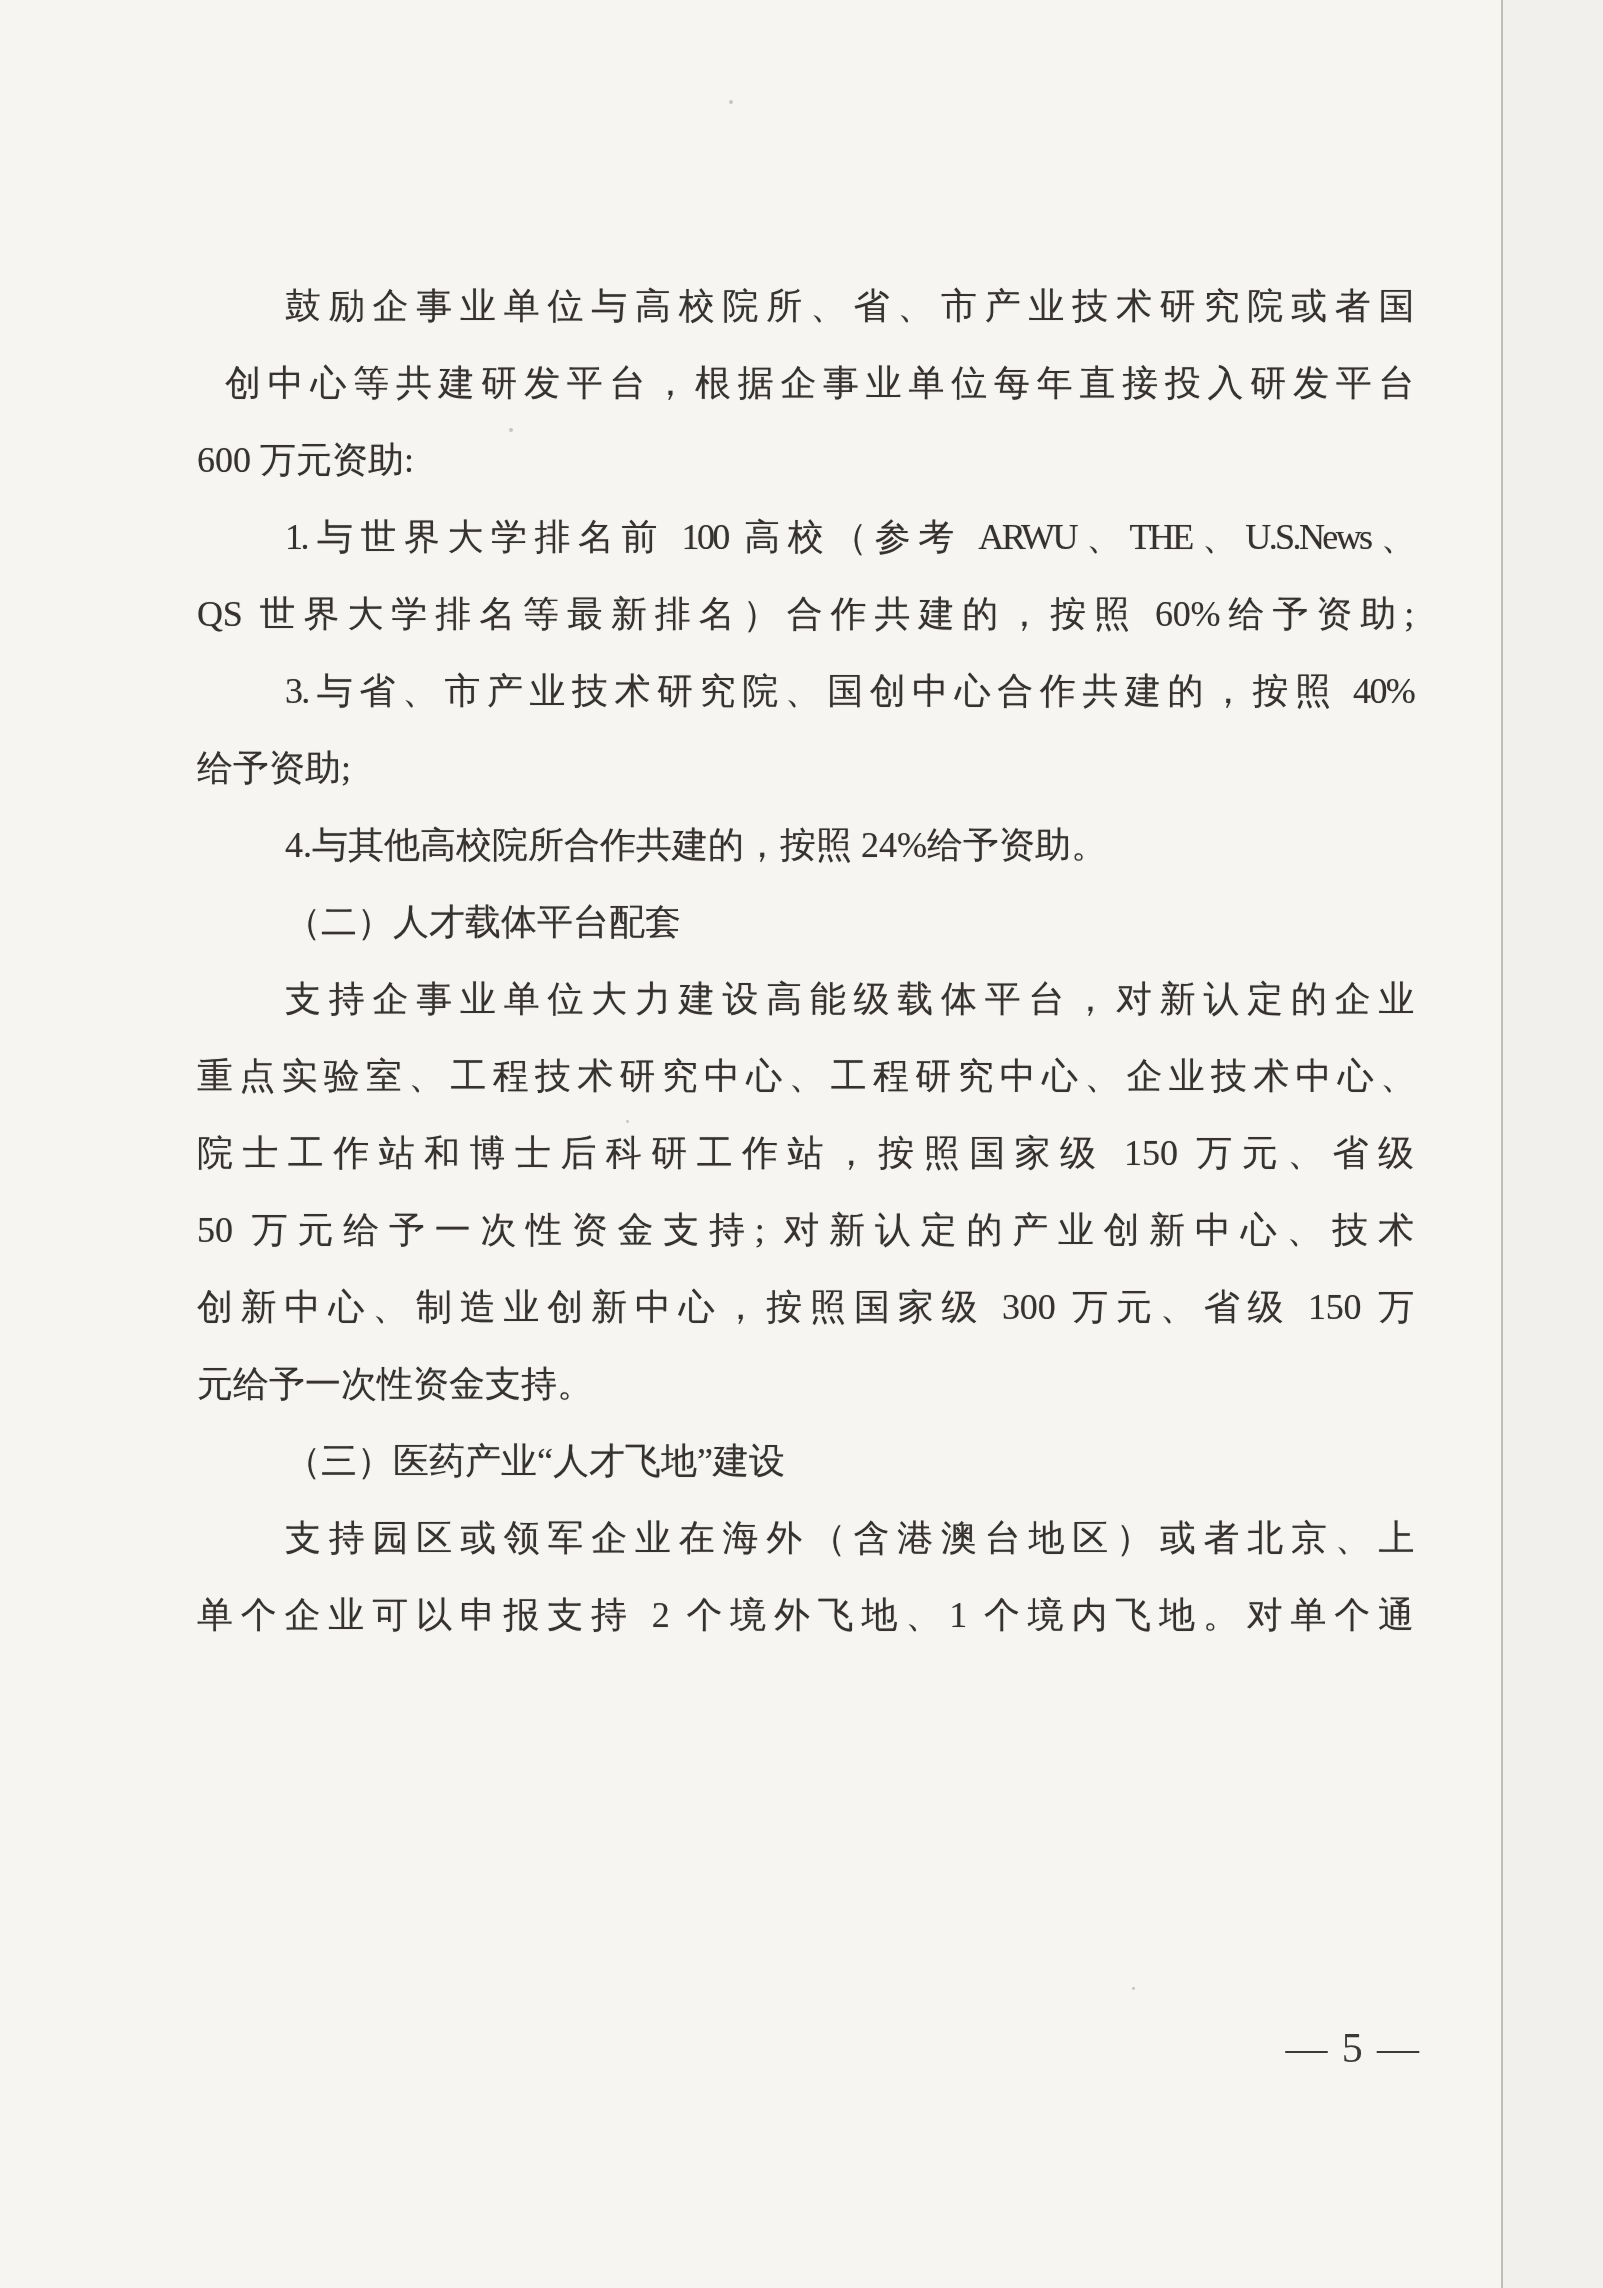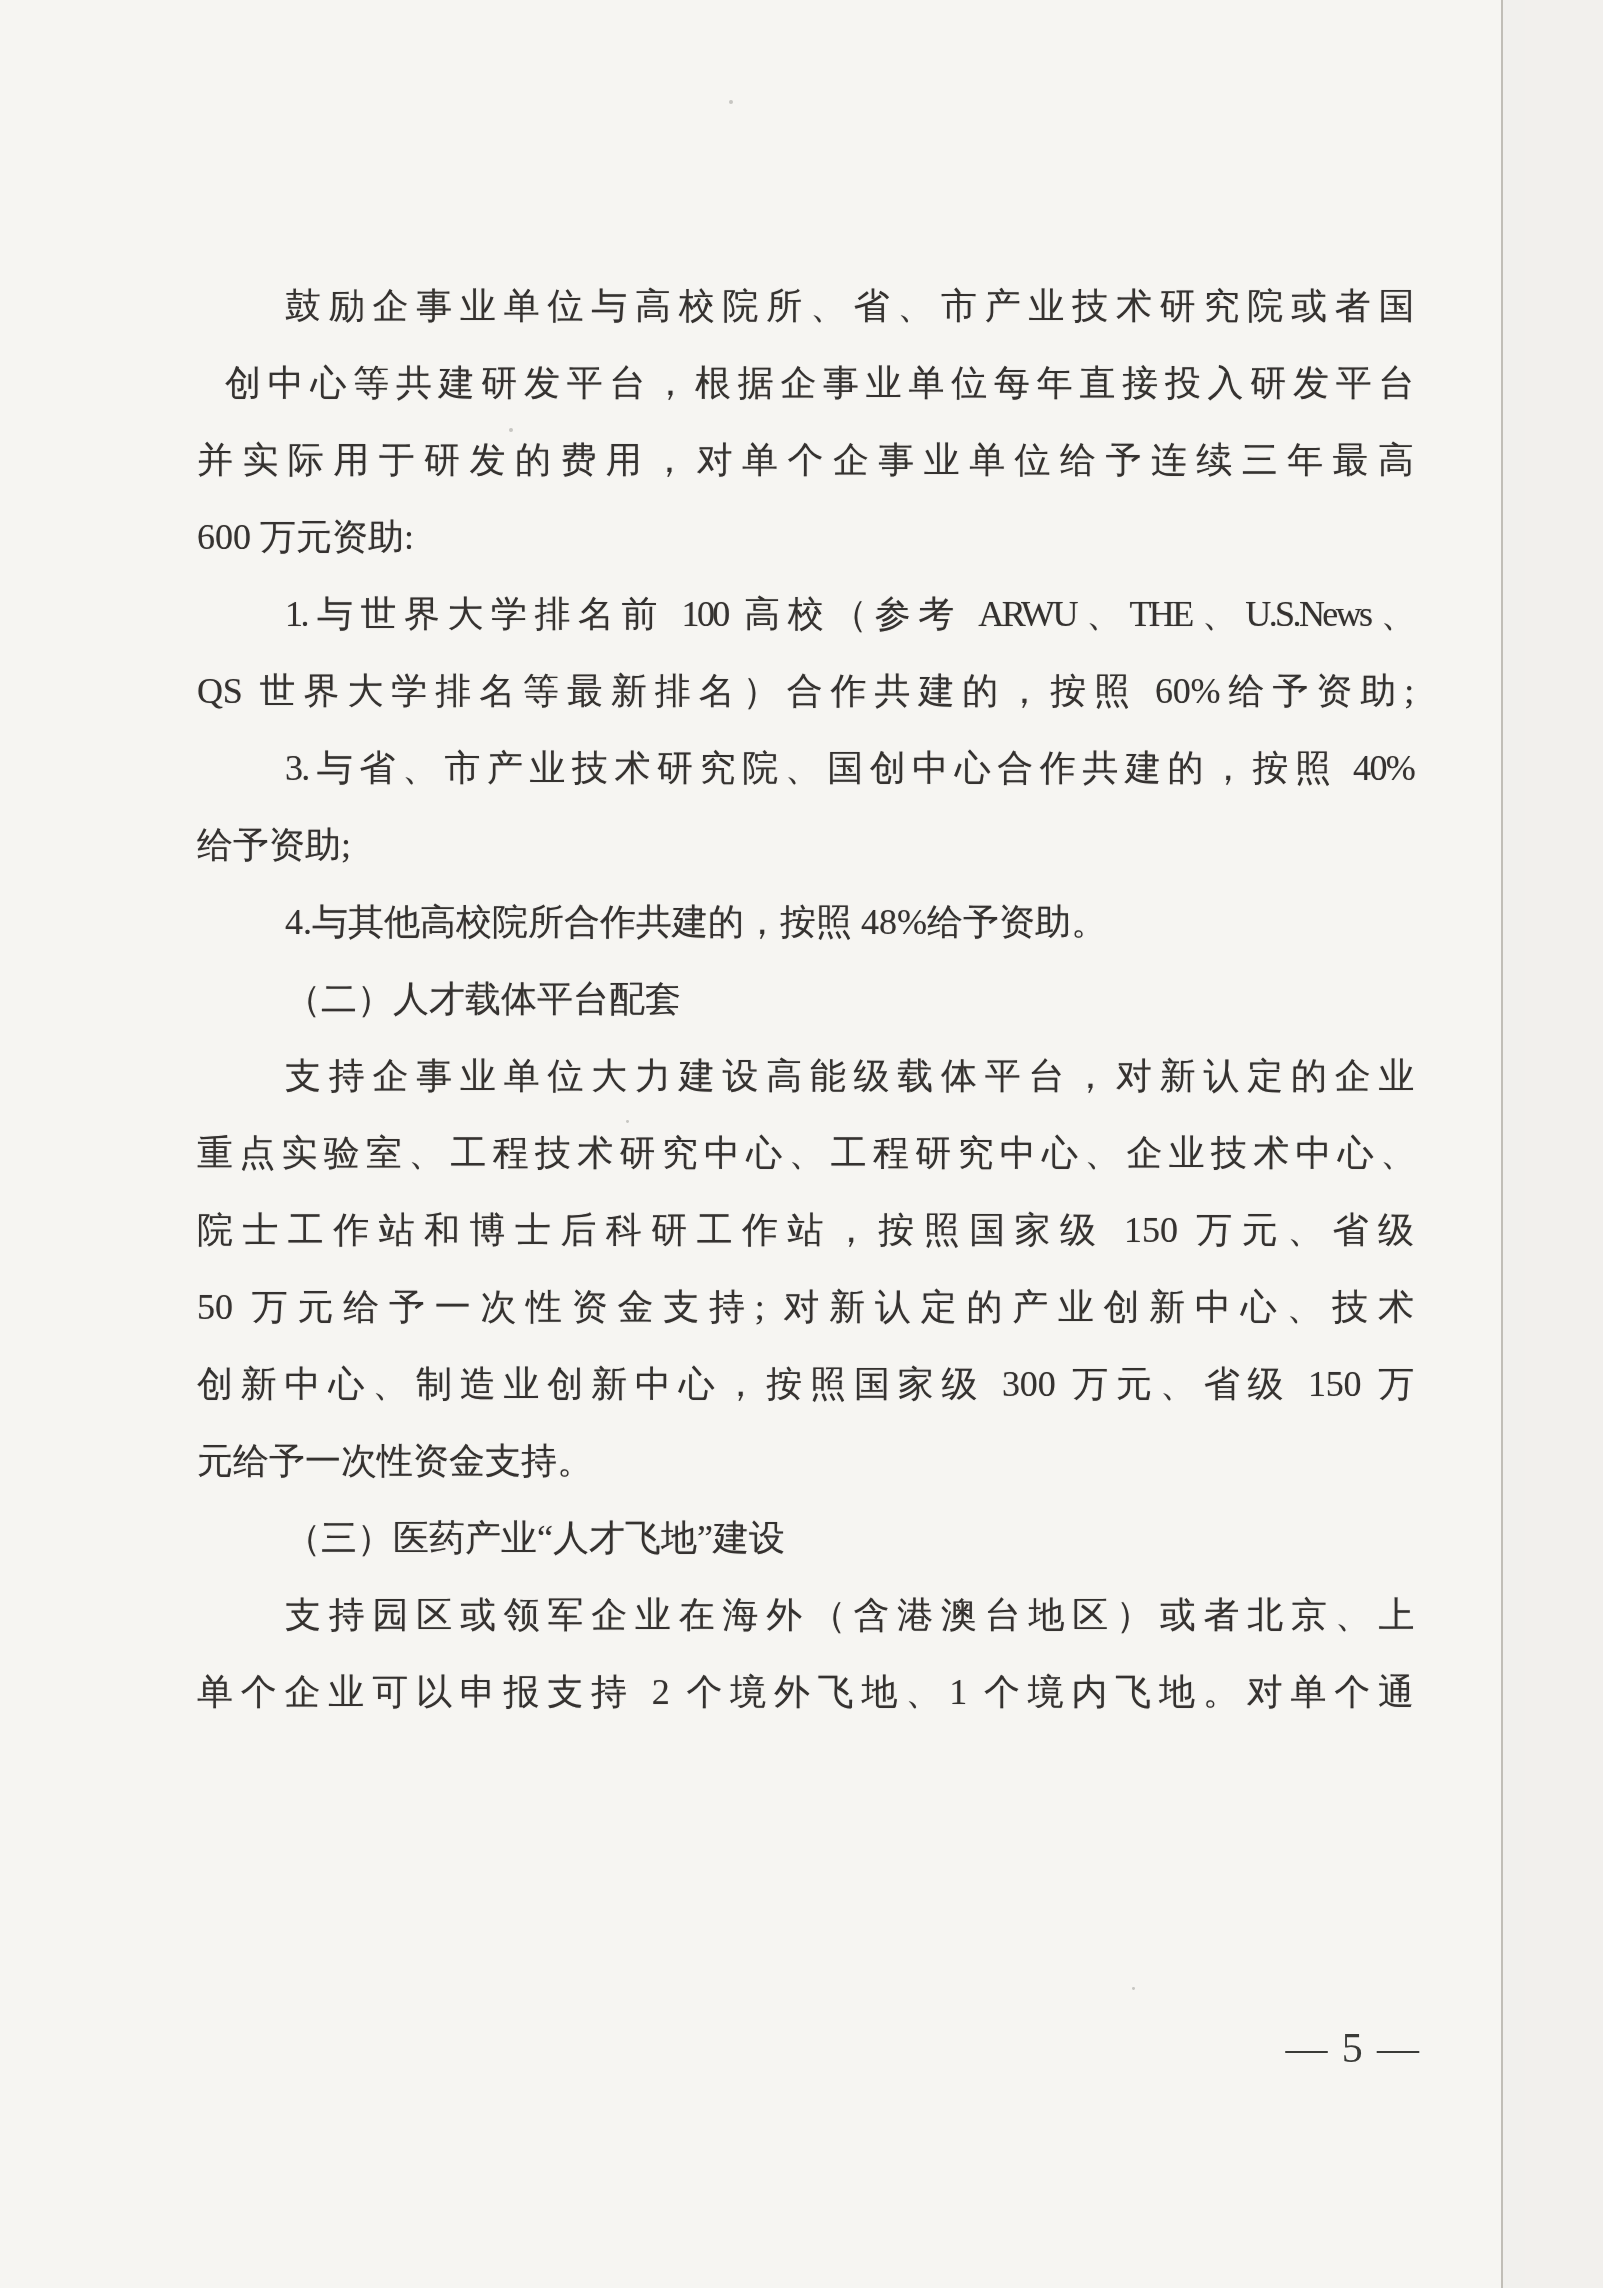--- a/index.html
+++ b/index.html
@@ -50,27 +50,26 @@
 </head>
 <body>
 
 <div class="page">
   <div class="scan-band"></div>
   <div class="scan-edge-line"></div>
 
   <div class="text-block">
       <div class="line indent fill" style="letter-spacing: -0.5px;">鼓励企事业单位与高校院所、省、市产业技术研究院或者国</div>
       <div class="line fill" style="letter-spacing: -0.5px; margin-left: 28px;">创中心等共建研发平台，根据企事业单位每年直接投入研发平台</div>
-      <div class="line fill">并实际用于研发的费用，对单个企事业单位给予连续三年最高</div>
       <div class="line">600 万元资助:</div>
       <div class="line indent fill" style="letter-spacing: -2.6px;">1.与世界大学排名前 100 高校（参考 ARWU、THE、U.S.News、</div>
       <div class="line fill" style="letter-spacing: -0.2px;">QS 世界大学排名等最新排名）合作共建的，按照 60%给予资助;</div>
       <div class="line indent fill" style="letter-spacing: -1.7px;">3.与省、市产业技术研究院、国创中心合作共建的，按照 40%</div>
       <div class="line">给予资助;</div>
-      <div class="line indent">4.与其他高校院所合作共建的，按照 48%给予资助。</div>
+      <div class="line indent">4.与其他高校院所合作共建的，按照 24%给予资助。</div>
       <div class="line indent">（二）人才载体平台配套</div>
       <div class="line indent fill" style="letter-spacing: -0.5px;">支持企事业单位大力建设高能级载体平台，对新认定的企业</div>
       <div class="line fill" style="letter-spacing: -1.9px;">重点实验室、工程技术研究中心、工程研究中心、企业技术中心、</div>
       <div class="line fill">院士工作站和博士后科研工作站，按照国家级 150 万元、省级</div>
       <div class="line fill">50 万元给予一次性资金支持; 对新认定的产业创新中心、技术</div>
       <div class="line fill" style="letter-spacing: -0.2px;">创新中心、制造业创新中心，按照国家级 300 万元、省级 150 万</div>
       <div class="line">元给予一次性资金支持。</div>
       <div class="line indent">（三）医药产业“人才飞地”建设</div>
       <div class="line indent fill" style="letter-spacing: -0.5px;">支持园区或领军企业在海外（含港澳台地区）或者北京、上</div>
       <div class="line fill">单个企业可以申报支持 2 个境外飞地、1 个境内飞地。对单个通</div>

